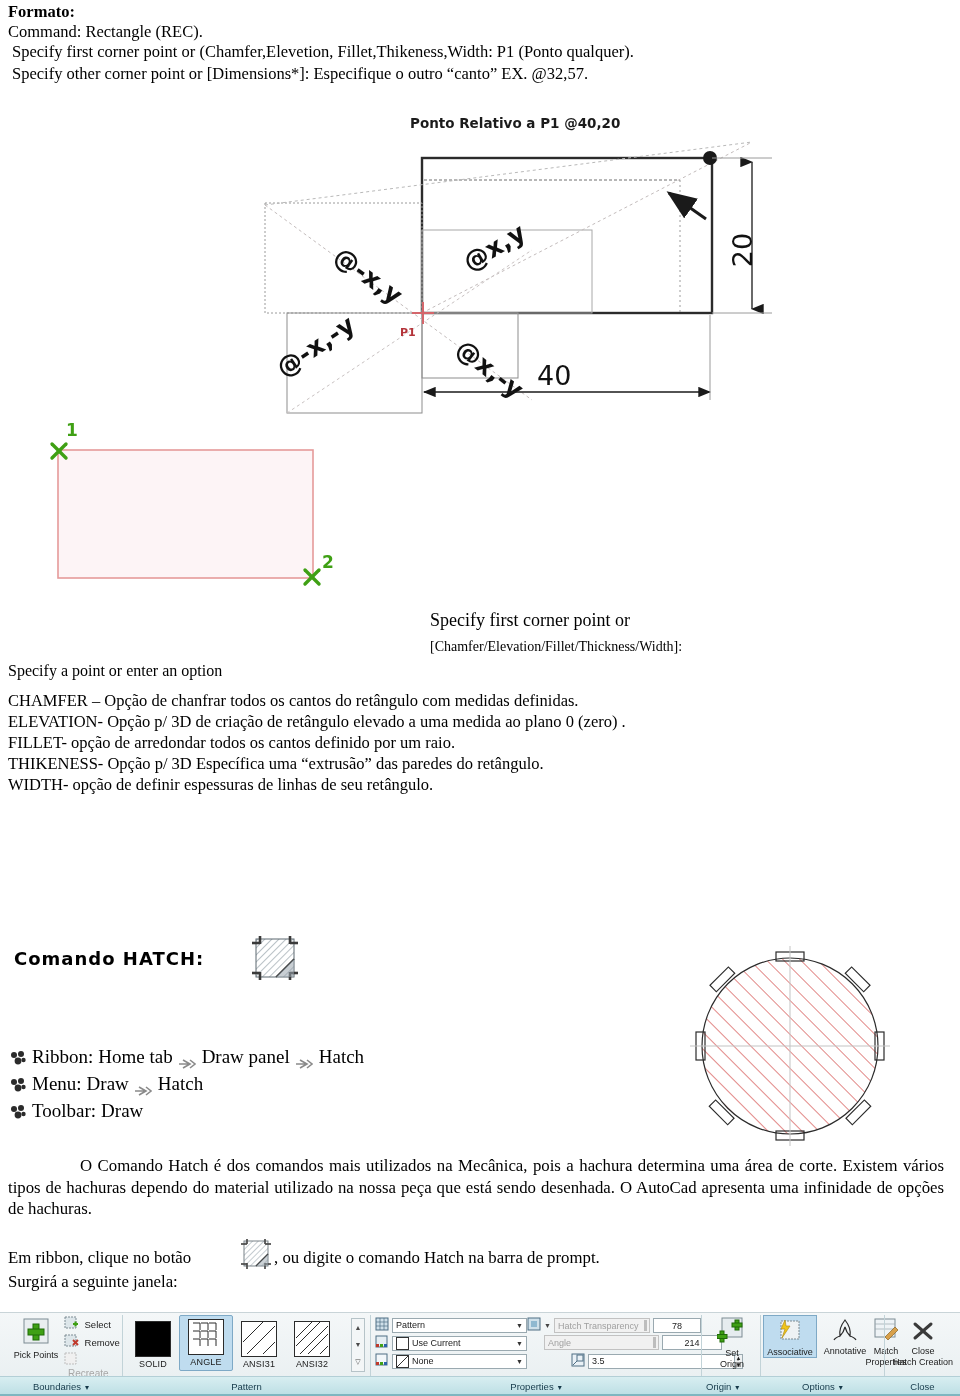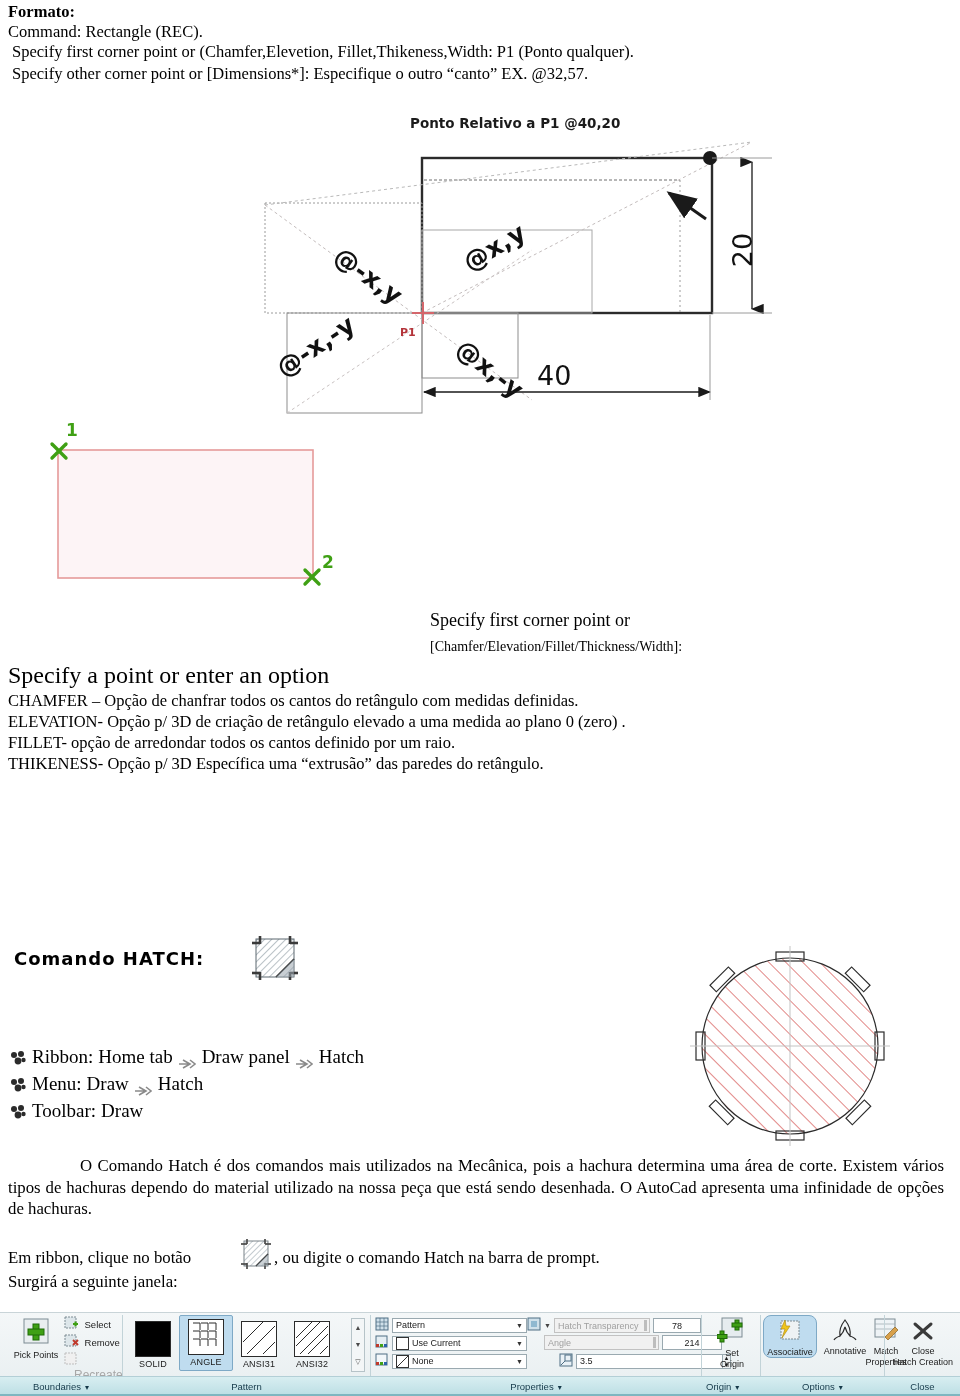--- a/index.html
+++ b/index.html
@@ -18,21 +18,21 @@
   
   .drawing{position:absolute;left:232px;top:100px;width:560px;height:320px;}
   .drawing svg{display:block;}
 
   
   .sketch{position:absolute;left:0px;top:408px;width:400px;height:200px;}
 
   
   .mid-a{position:absolute;left:430px;top:608px;font-size:18px;line-height:25px;}
   .mid-b{position:absolute;left:430px;top:634px;font-size:14px;line-height:25px;}
-  .mid-c{position:absolute;left:8px;top:662px;font-size:24px;}
+  .mid-c{position:absolute;left:8px;top:662px;font-size:16px;}
   .opt{position:absolute;left:8px;font-size:16.5px;line-height:21px;}
   .para{position:absolute;font-size:16.8px;line-height:21.5px;text-align:justify;}
 
   
   .hatch-h{position:absolute;left:14px;top:948px;
            font-family:"DejaVu Sans",sans-serif;font-weight:bold;
            font-size:18px;letter-spacing:1px;}
   .hatch-icon-big{position:absolute;left:248px;top:934px;}
   .hatch-icon-inline{position:absolute;left:238px;top:1238px;}
 
@@ -54,21 +54,21 @@
              border-top:1px solid #b3cfd6;}
   .rb-bot-line{position:absolute;left:0;bottom:0;width:960px;height:3px;background:#7fb6c0;}
   .panel{position:absolute;top:0;height:62px;}
   .panel-sep{position:absolute;top:2px;width:1px;height:78px;background:#c2d3d8;}
   .plabel{position:absolute;bottom:1px;height:19px;line-height:19px;
           text-align:center;font-size:9.5px;color:#15394a;}
   .plabel .car{display:inline-block;margin-left:4px;font-size:8px;}
 
   .btn{position:absolute;text-align:center;}
   .btn .cap{display:block;font-size:9px;line-height:10px;margin-top:1px;}
-  .sel{background:#bfdcef;border:1px solid #7ea9c6;border-radius:8px;}
+  .sel{background:#bfdcef;border:1px solid #7ea9c6;border-radius:0;}
   .dim{color:#a7a7a7;}
 
   .swatch{position:absolute;text-align:center;width:46px;}
   .swatch .sw{width:34px;height:34px;margin:0 auto;border:1px solid #2b2b2b;background:#fff;}
   .swatch .nm{display:block;font-size:9px;margin-top:2px;letter-spacing:.2px;}
   .sw-wrap{padding:3px;border-radius:2px;}
 
   .ddrow{position:absolute;display:flex;align-items:center;}
   .ddbox{height:15px;border:1px solid #9aa9b0;background:#fff;
          display:flex;align-items:center;font-size:9px;padding-left:3px;
@@ -171,20 +171,21 @@
   </div>
 
   <div class="mid-a">Specify first corner point or</div>
   <div class="mid-b">[Chamfer/Elevation/Fillet/Thickness/Width]:</div>
   <div class="mid-c">Specify a point or enter an option</div>
 
   <div class="opt" style="top:690px">CHAMFER – Opção de chanfrar todos os cantos do retângulo com medidas definidas.</div>
   <div class="opt" style="top:711px">ELEVATION- Opção p/ 3D de criação de retângulo elevado a uma medida ao plano 0 (zero) .</div>
   <div class="opt" style="top:732px">FILLET- opção de arredondar todos os cantos definido por um raio.</div>
   <div class="opt" style="top:753px">THIKENESS- Opção p/ 3D Específica uma “extrusão” das paredes do retângulo.</div>
+  <div class="opt" style="top:774px">WIDTH- opção de definir espessuras de linhas de seu retângulo.</div>
 
 
   <div class="hatch-h">Comando HATCH:</div>
   <div class="hatch-icon-big">
     <svg width="56" height="50" viewBox="0 0 56 50">
       <defs>
         <pattern id="hp1" width="5" height="5" patternUnits="userSpaceOnUse" patternTransform="rotate(45)">
           <line x1="0" y1="0" x2="0" y2="5" stroke="#7f8c96" stroke-width="1.1"></line>
         </pattern>
       </defs>
@@ -365,21 +366,21 @@
             </svg>
           </span>
           <span style="display:inline-block;vertical-align:middle;margin-left:3px;font-size:9.5px;">Remove</span>
         </div>
         <div class="btn dim" style="left:64px;top:39px;text-align:left;">
           <span style="display:inline-block;vertical-align:middle;">
             <svg width="15" height="14" viewBox="0 0 15 14">
               <rect x="1" y="1" width="11" height="11" fill="#f0f0f0" stroke="#bdbdbd" stroke-dasharray="2,1"></rect>
             </svg>
           </span>
-          <span style="display:inline-block;vertical-align:middle;margin-left:10px;font-size:12px;">Recreate</span>
+          <span style="display:inline-block;vertical-align:middle;margin-left:4px;font-size:10px;">Recreate</span>
         </div>
       </div>
       <div class="panel-sep" style="left:122px;"></div>
 
       <div class="panel" style="left:123px;width:247px;">
         <div class="swatch sw-wrap" style="left:4px;top:5px;">
           <div class="sw" style="background:#000;"></div>
           <span class="nm">SOLID</span>
         </div>
         <div class="swatch sw-wrap sel" style="left:56px;top:2px;">
@@ -501,21 +502,21 @@
         </div>
 
         <div class="ddrow" style="left:156px;top:22px;">
           <span class="slidebox" style="width:115px;margin-left:17px;">
             <span>Angle</span>
             <span style="position:absolute;right:2px;top:1px;width:3px;height:11px;background:#bdbdbd;"></span>
           </span>
           <span class="numbox" style="width:60px;margin-left:3px;">214</span>
         </div>
 
-        <div class="ddrow" style="left:156px;top:40px;padding-left:32px;">
+        <div class="ddrow" style="left:168px;top:40px;padding-left:32px;">
           <span>
             <svg width="14" height="14" viewBox="0 0 14 14">
               <rect x="1" y="1" width="12" height="12" fill="#e9f1f6" stroke="#4e6f84"></rect>
               <rect x="6" y="2" width="6" height="6" fill="none" stroke="#4e6f84"></rect>
               <path d="M2 12 L6 8" stroke="#4e6f84"></path>
             </svg>
           </span>
           <span class="ddbox" style="width:146px;margin-left:3px;border-right:none;">
             <span>3.5</span>
           </span>

